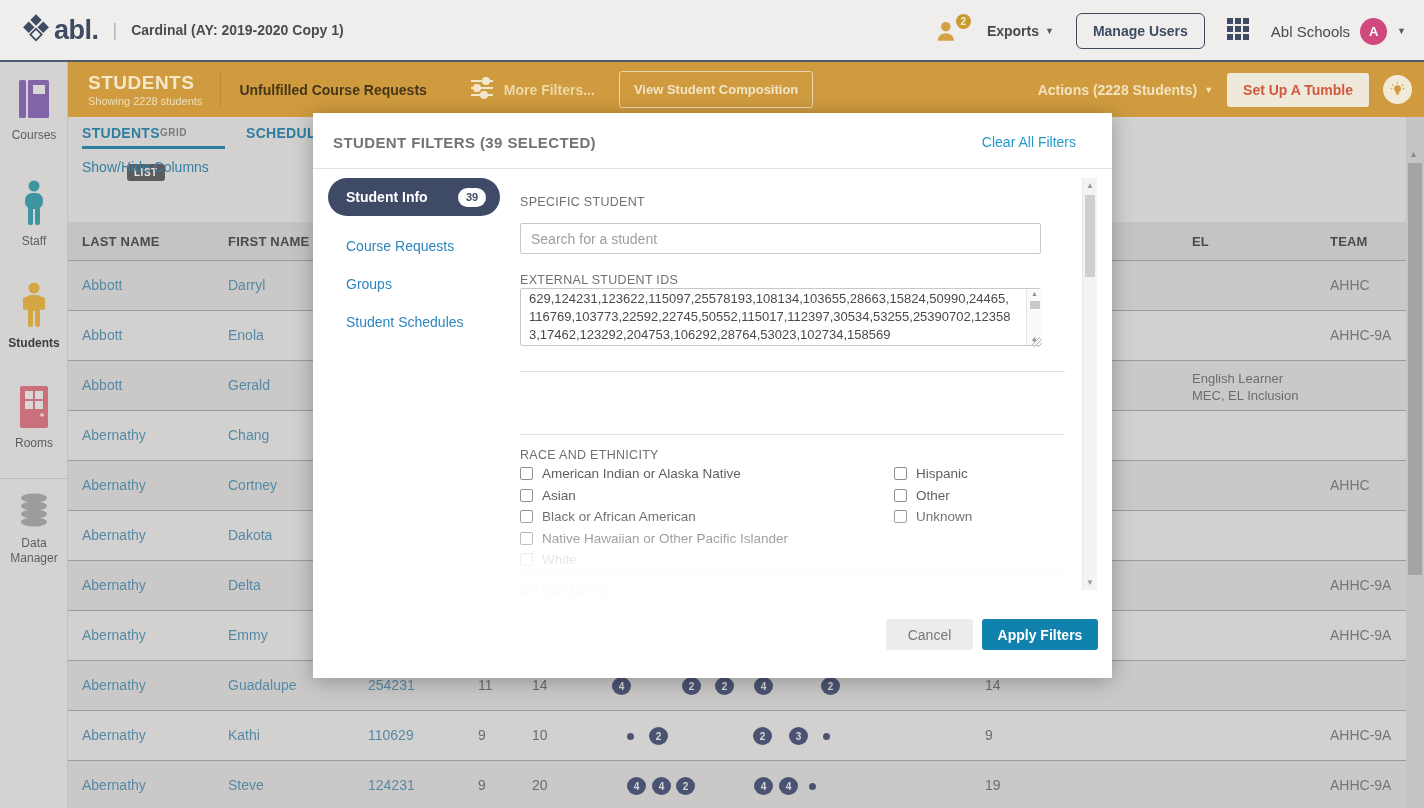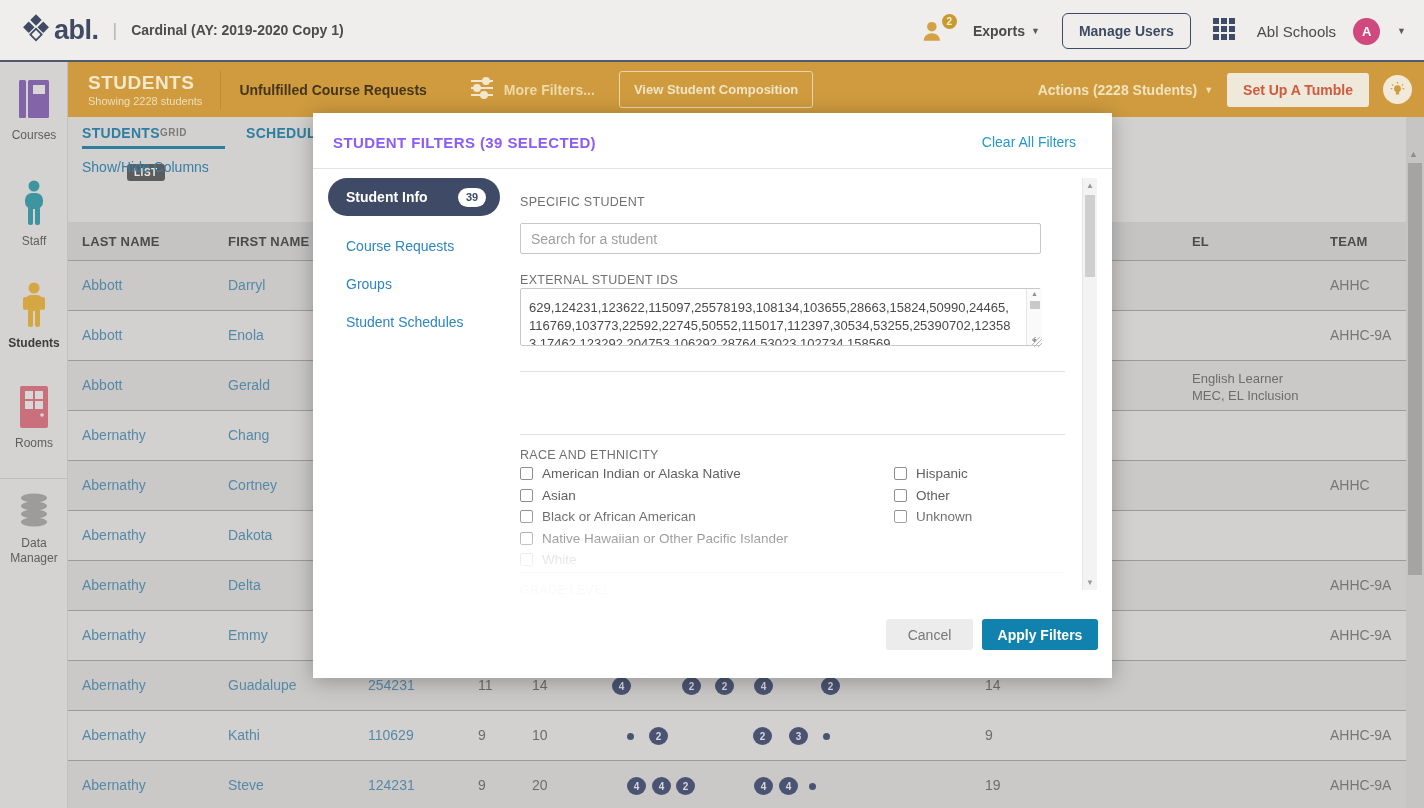--- a/index.html
+++ b/index.html
@@ -17,21 +17,21 @@
   .context { font-size:14px; color:#4c4c4c; font-weight:600; }
   .top-right { position:absolute; right:18px; top:0; height:62px; display:flex; align-items:center; gap:22px; }
   .person-wrap { position:relative; width:30px; height:26px; }
   .notif-badge { position:absolute; right:-6px; top:-4px; width:15px; height:15px; border-radius:50%;
                  background:#c99b2e; color:#f6efdd; font-size:10px; font-weight:bold;
                  display:flex; align-items:center; justify-content:center; }
   .exports { font-size:14px; color:#4a4a4a; font-weight:600; display:flex; align-items:center; gap:6px; cursor:pointer; }
   .caret { font-size:9px; color:#5a5a5a; }
   .manage-btn { border:1px solid #3e4b63; border-radius:6px; padding:9px 16px; font-size:14px;
                 font-weight:600; color:#3e4b63; background:transparent; cursor:pointer; }
-  .account { display:flex; align-items:center; gap:17px; }
+  .account { display:flex; align-items:center; gap:10px; }
   .account-name { font-size:15px; color:#4a4a4a; }
   .avatar { width:27px; height:27px; border-radius:50%; background:#d0487e; color:#fff; font-size:13px;
             font-weight:bold; display:flex; align-items:center; justify-content:center; }
 
   
   .goldbar { position:absolute; left:68px; top:62px; width:1356px; height:55px; background:#cf9b3e; z-index:4;
              display:flex; align-items:center; }
   .gb-title-wrap { margin-left:20px; }
   .gb-title { font-size:19px; font-weight:bold; color:#f4e8cb; letter-spacing:.5px; }
   .gb-sub { font-size:11px; color:#eedfbc; margin-top:1px; }
@@ -91,37 +91,37 @@
 
   
   .pagescroll { position:absolute; left:1406px; top:117px; width:18px; height:691px; background:#c6c5c4; }
   .ps-up { position:absolute; left:3px; top:32px; font-size:9px; color:#8d8d8c; }
   .ps-thumb { position:absolute; left:2px; top:46px; width:14px; height:412px; background:#a5a4a3; }
 
   
   .modal { position:absolute; left:313px; top:113px; width:799px; height:565px; background:#fff;
            box-shadow:0 3px 20px rgba(0,0,0,.28); z-index:20; }
   .m-head { position:absolute; left:0; top:0; width:799px; height:56px; border-bottom:1px solid #e2e2e2; }
-  .m-title { position:absolute; left:20px; top:21px; font-size:15px; font-weight:600; color:#8b5cf6; letter-spacing:.4px; }
+  .m-title { position:absolute; left:20px; top:21px; font-size:15px; font-weight:600; color:#737373; letter-spacing:.4px; }
   .m-clear { position:absolute; right:36px; top:21px; font-size:14px; color:#2599c8; cursor:pointer; }
   .m-nav { position:absolute; left:15px; top:65px; width:180px; }
   .m-nav-pill { width:172px; height:38px; background:#3e4a66; border-radius:19px; display:flex;
                 align-items:center; padding:0 14px 0 18px; cursor:pointer; }
   .m-nav-pill span.lbl { color:#fff; font-size:14px; font-weight:bold; flex:1; }
   .m-nav-badge { background:#fff; color:#3e4a66; border-radius:10px; min-width:28px; height:19px; font-size:11px;
                  font-weight:bold; display:flex; align-items:center; justify-content:center; }
   .m-nav-item { font-size:14px; color:#2d86c0; margin:22px 0 0 18px; cursor:pointer; }
   .m-content { position:absolute; left:207px; top:65px; width:562px; height:425px; overflow:hidden; }
   .sec-label { font-size:12.5px; color:#707070; letter-spacing:.3px; }
   .m-input { position:absolute; left:0; top:31px; width:521px; height:31px; border:1px solid #c8c8c8;
              border-radius:2px; font-size:14px; color:#444; padding:0 10px;
              font-family:"Liberation Sans",sans-serif; }
   .m-input::placeholder { color:#9e9e9e; }
   .fake-ta { position:absolute; left:0; top:18px; width:521px; height:58px; border:1px solid #c8c8c8;
-             border-radius:2px; padding:10px 24px 4px 8px; font-size:13px; color:#4a4a4a; line-height:18px;
+             border-radius:2px; padding:1px 24px 4px 8px; font-size:13px; color:#4a4a4a; line-height:18px;
              word-break:break-all; overflow:hidden; background:#fff; }
   .ta-scroll { position:absolute; right:1px; top:1px; width:16px; height:56px; background:#fafafa;
                border-left:1px solid #e6e6e6; }
   .ta-arrow { position:absolute; left:4px; font-size:7px; color:#8f8f8f; }
   .ta-thumb { position:absolute; left:3px; top:12px; width:10px; height:8px; background:#c9c9c9; }
   .ta-resize { position:absolute; right:1px; bottom:1px; width:10px; height:10px;
                background:repeating-linear-gradient(135deg, transparent 0 2px, #b9b9b9 2px 3px); }
   .m-divider { position:absolute; left:0; width:545px; height:1px; background:#e0e0e0; }
   .chk-item { display:flex; align-items:center; height:21.5px; cursor:pointer; }
   .chk-box { width:13px; height:13px; border:1.5px solid #8f8f8f; border-radius:2px; background:#fff;

